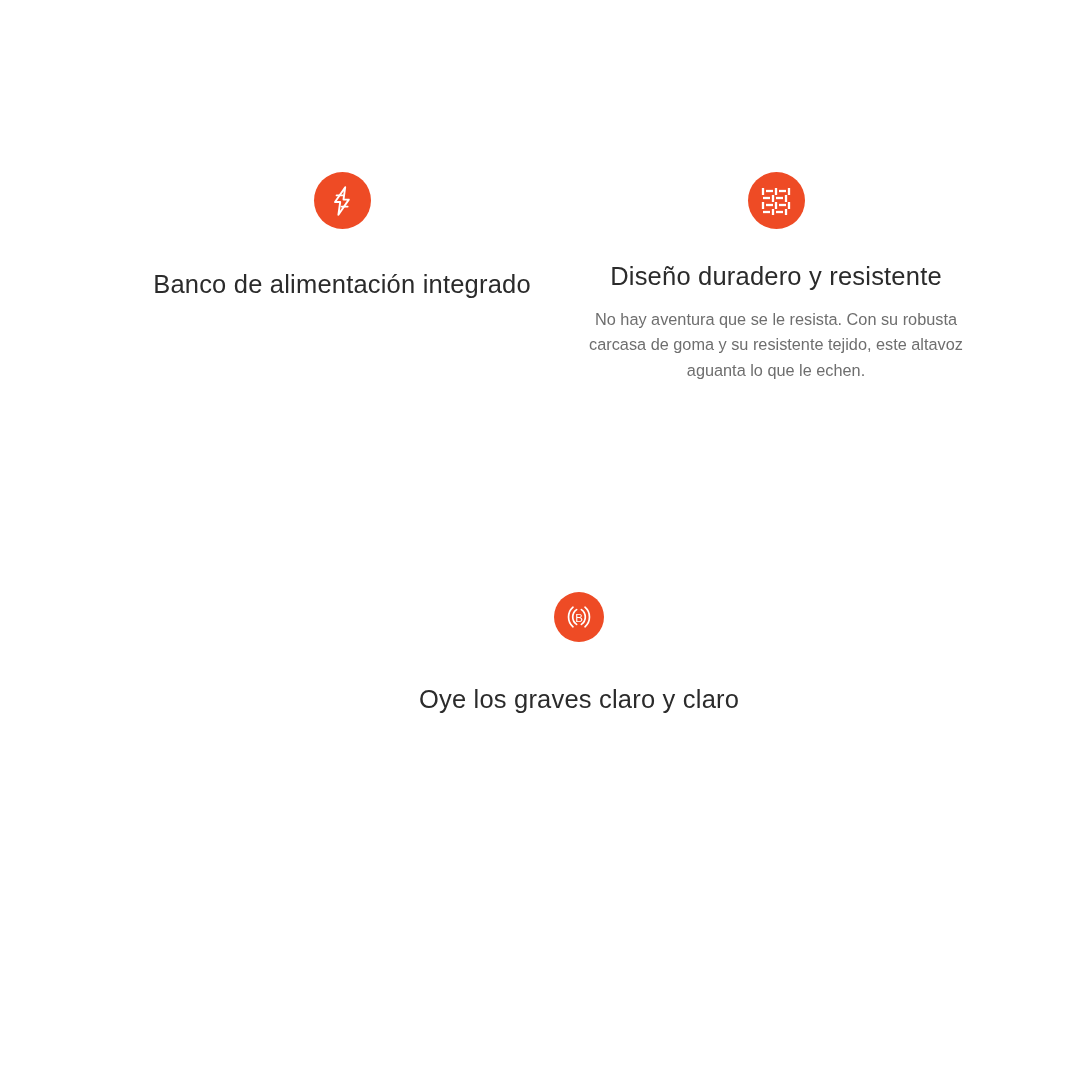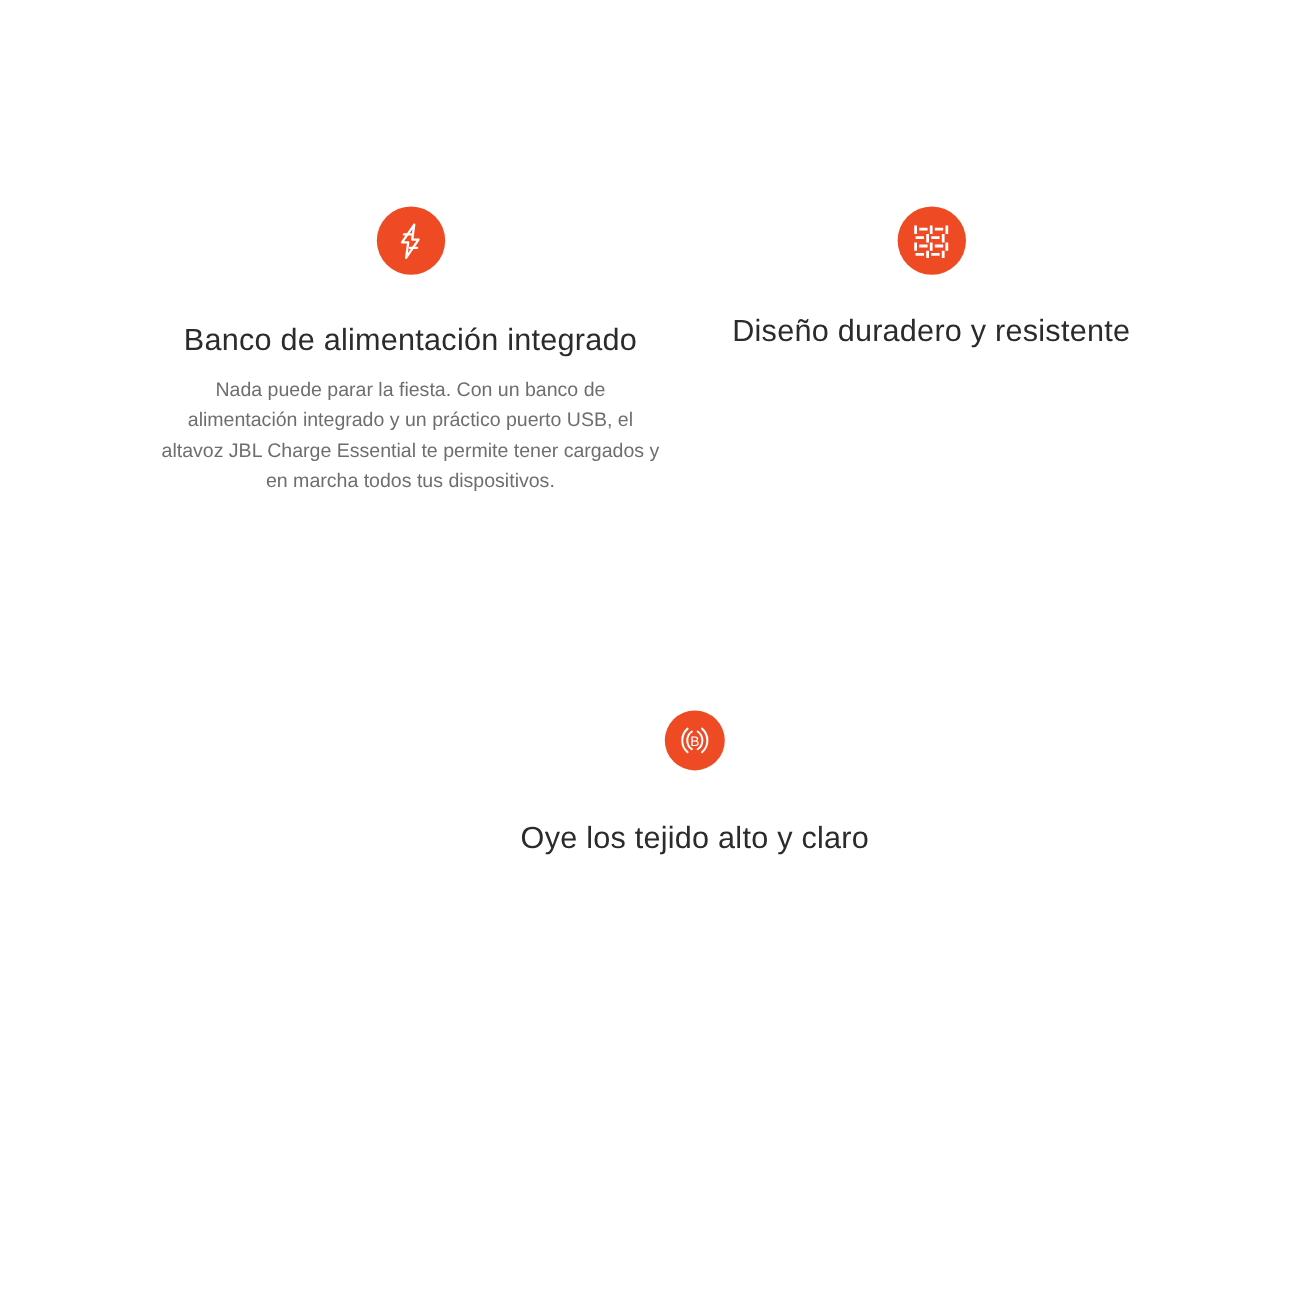--- a/index.html
+++ b/index.html
@@ -122,21 +122,20 @@
 
   <div class="feature feature-1">
     <div class="icon-circle">
       <svg width="30" height="34" viewBox="0 0 30 34" aria-hidden="true">
         <path d="M18.2 3.2 L8.0 18.0 L13.2 18.0 L11.4 30.8 L21.8 15.6 L16.5 15.6 Z" fill="none" stroke="#ffffff" stroke-width="1.9" stroke-linejoin="round" stroke-linecap="round"></path>
         <line x1="9.6" y1="11.4" x2="16.0" y2="11.4" stroke="#ffffff" stroke-width="1.9" stroke-linecap="round"></line>
         <line x1="14.6" y1="22.6" x2="20.6" y2="22.6" stroke="#ffffff" stroke-width="1.9" stroke-linecap="round"></line>
       </svg>
     </div>
     <h3 class="feature-title">Banco de alimentación integrado</h3>
-    <p class="feature-body">Nada puede parar la fiesta. Con un banco de alimentación integrado y un práctico puerto USB, el altavoz JBL Charge Essential te permite tener cargados y en marcha todos tus dispositivos.</p>
   </div>
 
   <div class="feature feature-2">
     <div class="icon-circle">
       <svg width="34" height="34" viewBox="0 0 34 34" aria-hidden="true">
         <g stroke="#ffffff" stroke-width="2.3" stroke-linecap="butt">
           <line x1="4" y1="4" x2="4" y2="11"></line>
           <line x1="7" y1="7" x2="14" y2="7"></line>
           <line x1="17" y1="4" x2="17" y2="11"></line>
           <line x1="20" y1="7" x2="27" y2="7"></line>
@@ -154,30 +153,31 @@
           <line x1="30" y1="18" x2="30" y2="25"></line>
 
           <line x1="4" y1="28" x2="11" y2="28"></line>
           <line x1="14" y1="25" x2="14" y2="31"></line>
           <line x1="17" y1="28" x2="24" y2="28"></line>
           <line x1="27" y1="25" x2="27" y2="31"></line>
         </g>
       </svg>
     </div>
     <h3 class="feature-title">Diseño duradero y resistente</h3>
+    <p class="feature-body">No hay aventura que se le resista. Con su robusta carcasa de goma y su resistente tejido, este altavoz aguanta lo que le echen.</p>
   </div>
 
   <div class="feature feature-3">
     <div class="icon-circle">
       <svg width="32" height="26" viewBox="0 0 32 26" aria-hidden="true">
         <g fill="none" stroke="#ffffff" stroke-width="1.7" stroke-linecap="round">
           <path d="M13.6 5.6 A 9 9 0 0 0 13.6 20.4"></path>
           <path d="M10.0 3.2 A 13 13 0 0 0 10.0 22.8"></path>
           <path d="M18.4 5.6 A 9 9 0 0 1 18.4 20.4"></path>
           <path d="M22.0 3.2 A 13 13 0 0 1 22.0 22.8"></path>
         </g>
         <text x="16" y="17.6" text-anchor="middle" font-family="Liberation Sans, sans-serif" font-size="11.5" font-weight="400" fill="#ffffff">B</text>
       </svg>
     </div>
-    <h3 class="feature-title">Oye los tejido alto y claro</h3>
+    <h3 class="feature-title">Oye los graves claro y claro</h3>
   </div>
 
 </div>
 
 </body></html>

